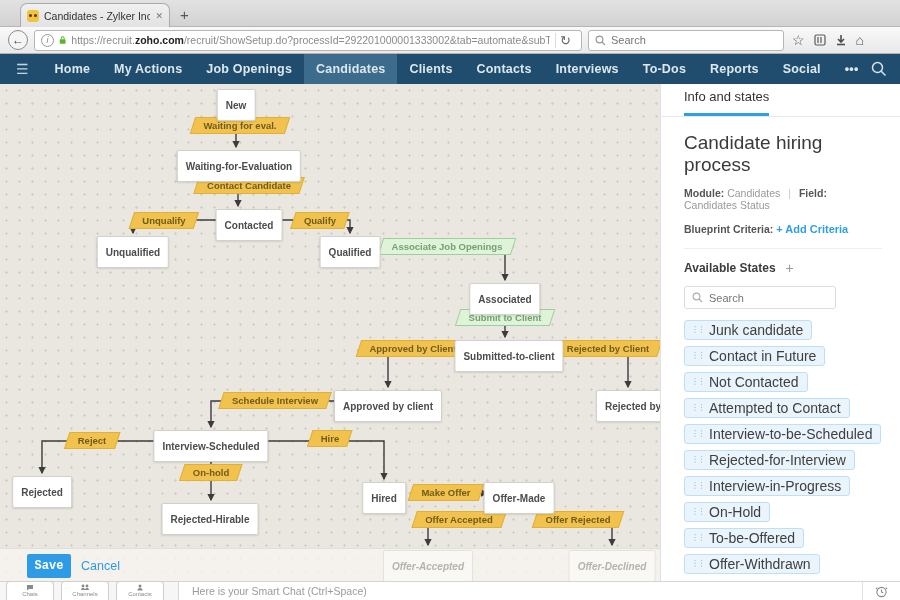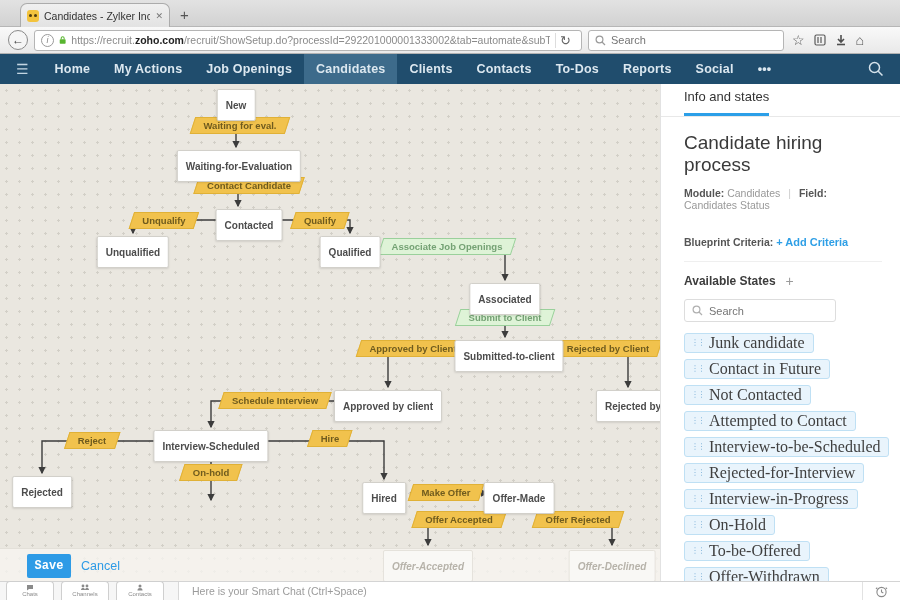--- a/index.html
+++ b/index.html
@@ -70,33 +70,33 @@
   .panel { position:absolute; left:660px; top:84px; width:240px; height:497px; background:#fff; border-left:1px solid #e2e2e2; }
   .ptabrow { height:33px; border-bottom:1px solid #e8e8e8; display:flex; align-items:flex-end; padding-left:23px; }
   .ptab { font-size:13px; color:#333; padding-bottom:9px; border-bottom:3px solid #2b9fe8; }
   .pbody { padding:0 18px 0 23px; }
   .ptitle { margin-top:15px; font-size:19px; font-weight:500; color:#3a3a3a; }
   .plink { color:#2e9fe6; font-size:11px; font-weight:700; cursor:pointer; }
   .pdesc { margin-top:5px; }
   .pmeta { margin-top:11px; font-size:10.5px; color:#999; }
   .pmeta b { color:#555; }
   .psep { color:#ccc; padding:0 5px; }
-  .pcrit { margin-top:25px; font-size:10.5px; }
+  .pcrit { margin-top:12px; font-size:10.5px; }
   .pcrit b { color:#555; }
   .pdivider { margin-top:13px; border-top:1px solid #efefef; }
   .pavail { margin-top:11px; font-size:12px; font-weight:700; color:#3c3c3c; display:flex; align-items:center; gap:10px; }
   .pavail .plus { color:#9a9a9a; font-size:14px; font-weight:400; cursor:pointer; }
   .psearch { margin-top:10px; width:152px; height:23px; border:1px solid #ddd; border-radius:3px;
     display:flex; align-items:center; padding:0 7px; gap:6px; background:#fff; }
   .psearch input { border:none; outline:none; width:115px; font-size:11px; color:#555; font-family:"Liberation Sans",sans-serif; }
   .chips { margin-top:11px; display:flex; flex-direction:column; align-items:flex-start; gap:6px; }
   .chip { height:20px; background:#e9f4fc; border:1px solid #bfe0f4; border-radius:3px; display:flex;
     align-items:center; padding:0 8px 0 6px; gap:5px; cursor:grab; }
   .chip .handle { color:#7fb2d9; font-size:8px; letter-spacing:-1.5px; line-height:8px; }
-  .chip .clabel { font-size:16px; color:#3f3f3f; white-space:nowrap;font-family:Liberation Serif, serif; }
+  .chip .clabel { font-size:14px; color:#3f3f3f; white-space:nowrap; }
 
   
   .chatbar { position:absolute; left:0; top:581px; width:900px; height:19px; background:#f6f6f6;
     border-top:1px solid #d4d4d4; display:flex; align-items:stretch; z-index:9; }
   .chattabs { display:flex; gap:7px; padding-left:6px; }
   .chattab { width:48px; margin-top:-1px; background:#fff; border:1px solid #cfcfcf; border-bottom:none;
     border-radius:4px 4px 0 0; display:flex; flex-direction:column; align-items:center; justify-content:center; cursor:pointer; }
   .chattab .cticon { font-size:7px; color:#8a8a8a; line-height:7px; }
   .chattab .ctlabel { font-size:6px; color:#8a8a8a; line-height:7px; }
   .chatinput { flex:1; margin-left:14px; background:#fff; border-left:1px solid #d8d8d8; display:flex;
@@ -151,20 +151,21 @@
 </div>
 
 <div class="nav">
   <span class="nav-menu">☰</span>
   <span class="nav-item">Home</span>
   <span class="nav-item">My Actions</span>
   <span class="nav-item">Job Openings</span>
   <span class="nav-item active">Candidates</span>
   <span class="nav-item">Clients</span>
   <span class="nav-item">Contacts</span>
+  <span class="nav-item">Interviews</span>
   <span class="nav-item">To-Dos</span>
   <span class="nav-item">Reports</span>
   <span class="nav-item">Social</span>
   <span class="nav-item">•••</span>
   <div class="nav-right">
     <svg class="mini" width="16" height="16" viewBox="0 0 16 16">
         <circle cx="6.5" cy="6.5" r="5" stroke="#d6e3ec" stroke-width="1.5" fill="none"></circle>
         <line x1="10.2" y1="10.2" x2="14.5" y2="14.5" stroke="#d6e3ec" stroke-width="1.5"></line>
       </svg>
 
@@ -199,20 +200,21 @@
   <div class="node" style="left:239px;top:66px">Waiting-for-Evaluation</div>
   <div class="node" style="left:249px;top:125px">Contacted</div>
   <div class="node" style="left:133px;top:152px">Unqualified</div>
   <div class="node" style="left:350px;top:152px">Qualified</div>
   <div class="node" style="left:505px;top:199px">Associated</div>
   <div class="node" style="left:509px;top:256px">Submitted-to-client</div>
   <div class="node" style="left:388px;top:306px">Approved by client</div>
   <div class="node noshift" style="left:596px;top:306px">Rejected by client</div>
   <div class="node" style="left:211px;top:346px">Interview-Scheduled</div>
   <div class="node" style="left:42px;top:392px">Rejected</div>
+  <div class="node" style="left:210px;top:419px">Rejected-Hirable</div>
   <div class="node" style="left:384px;top:398px">Hired</div>
   <div class="node" style="left:519px;top:398px">Offer-Made</div>
 
   <div class="cond" style="left:240px;top:33px">
       <span>Waiting for eval.</span>
     </div>
   <div class="cond" style="left:249px;top:93px">
       <span>Contact Candidate</span>
     </div>
   <div class="cond" style="left:164px;top:128px">

